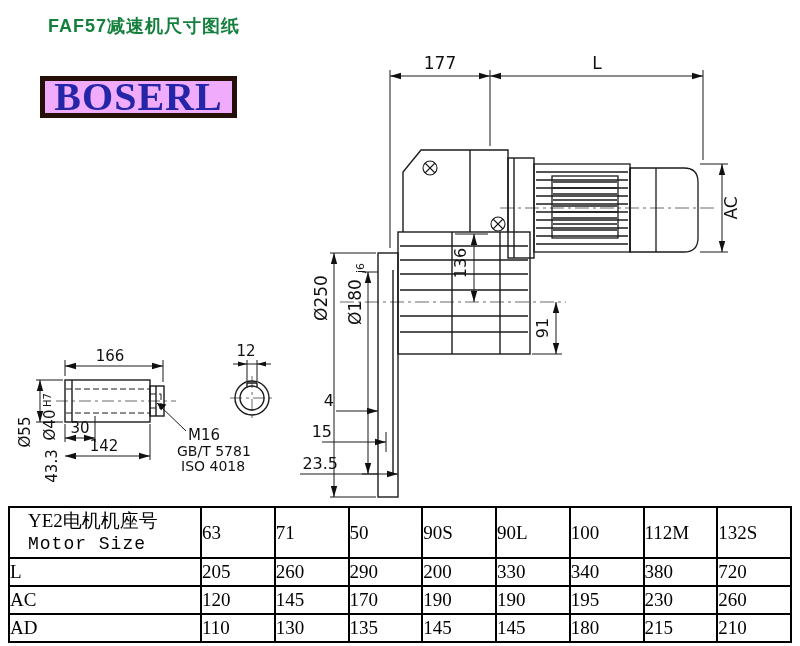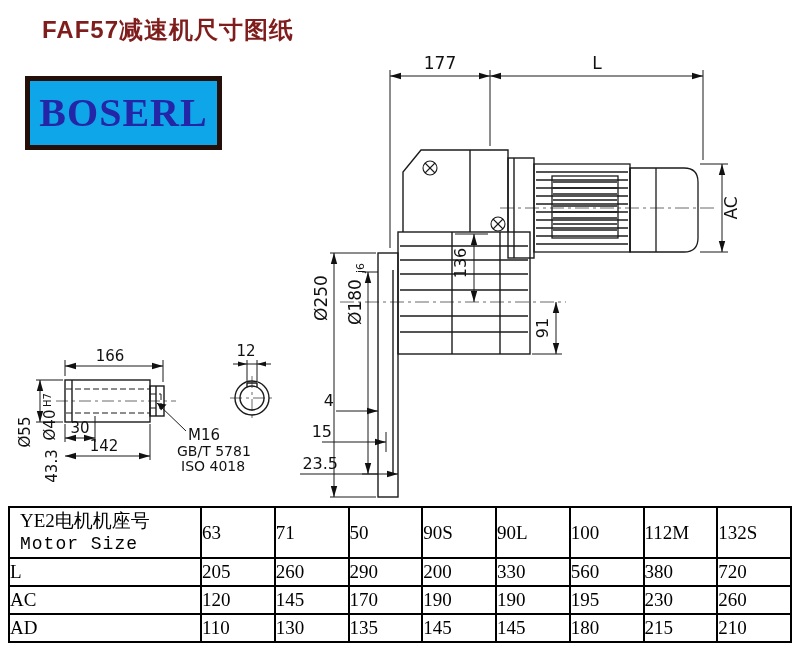--- a/index.html
+++ b/index.html
@@ -1,46 +1,46 @@
 <!DOCTYPE html>
 <html><head>
 <meta charset="utf-8">
 <style>
   * { margin:0; padding:0; box-sizing:border-box; }
   html,body { width:800px; height:646px; }
   body { background:#ffffff; font-family:"Liberation Sans", sans-serif; position:relative; overflow:hidden; }
   .page { position:absolute; left:0; top:0; width:800px; height:646px; background:#fff; }
 
   .title {
-    position:absolute; left:42px; top:14px;
-    font-size:24px; font-weight:bold; color:#7f1d1d;
+    position:absolute; left:48px; top:14px;
+    font-size:18px; font-weight:bold; color:#15803d;
     letter-spacing:1px; font-family:"Liberation Sans", sans-serif;
   }
   .logo-box {
-    position:absolute; left:25px; top:76px; width:197px; height:74px;
-    border:5px solid #241008; background:#0ea5e9;
+    position:absolute; left:40px; top:76px; width:197px; height:42px;
+    border:5px solid #241008; background:#f0abfc;
     display:flex; align-items:center; justify-content:center;
   }
   .logo-text {
     font-family:"Liberation Serif", serif;
     font-size:40px; font-weight:bold; color:#2525a8; letter-spacing:1px;
     line-height:1;
   }
 
   svg.drawing { position:absolute; left:0; top:0; }
 
   .dim-table {
     position:absolute; left:8px; top:506px; width:784px;
     border-collapse:collapse; table-layout:fixed;
     font-family:"Liberation Serif", serif; color:#000;
   }
   .dim-table td { border:2px solid #000; text-align:left; font-size:19px; background:#fff; }
   .dim-table tr.hdr-row td { height:51px; }
   .dim-table tr.data-row td { height:28px; }
-  .hdr-first { text-align:right; padding-left:10px; font-size:19px; line-height:1.25; }
+  .hdr-first { text-align:right; padding-left:18px; font-size:19px; line-height:1.25; }
   .hdr-first .l2 { font-family:Liberation Mono, monospace; font-size:18px; letter-spacing:1px; }
 </style>
 </head>
 <body>
 
 <div class="page">
 
   <div class="title">FAF57减速机尺寸图纸</div>
 
   <div class="logo-box">
@@ -285,21 +285,21 @@
         <td>112M</td>
         <td>132S</td>
       </tr>
       <tr class="data-row">
         <td>L</td>
         <td>205</td>
         <td>260</td>
         <td>290</td>
         <td>200</td>
         <td>330</td>
-        <td>560</td>
+        <td>340</td>
         <td>380</td>
         <td>720</td>
       </tr>
       <tr class="data-row">
         <td>AC</td>
         <td>120</td>
         <td>145</td>
         <td>170</td>
         <td>190</td>
         <td>190</td>

